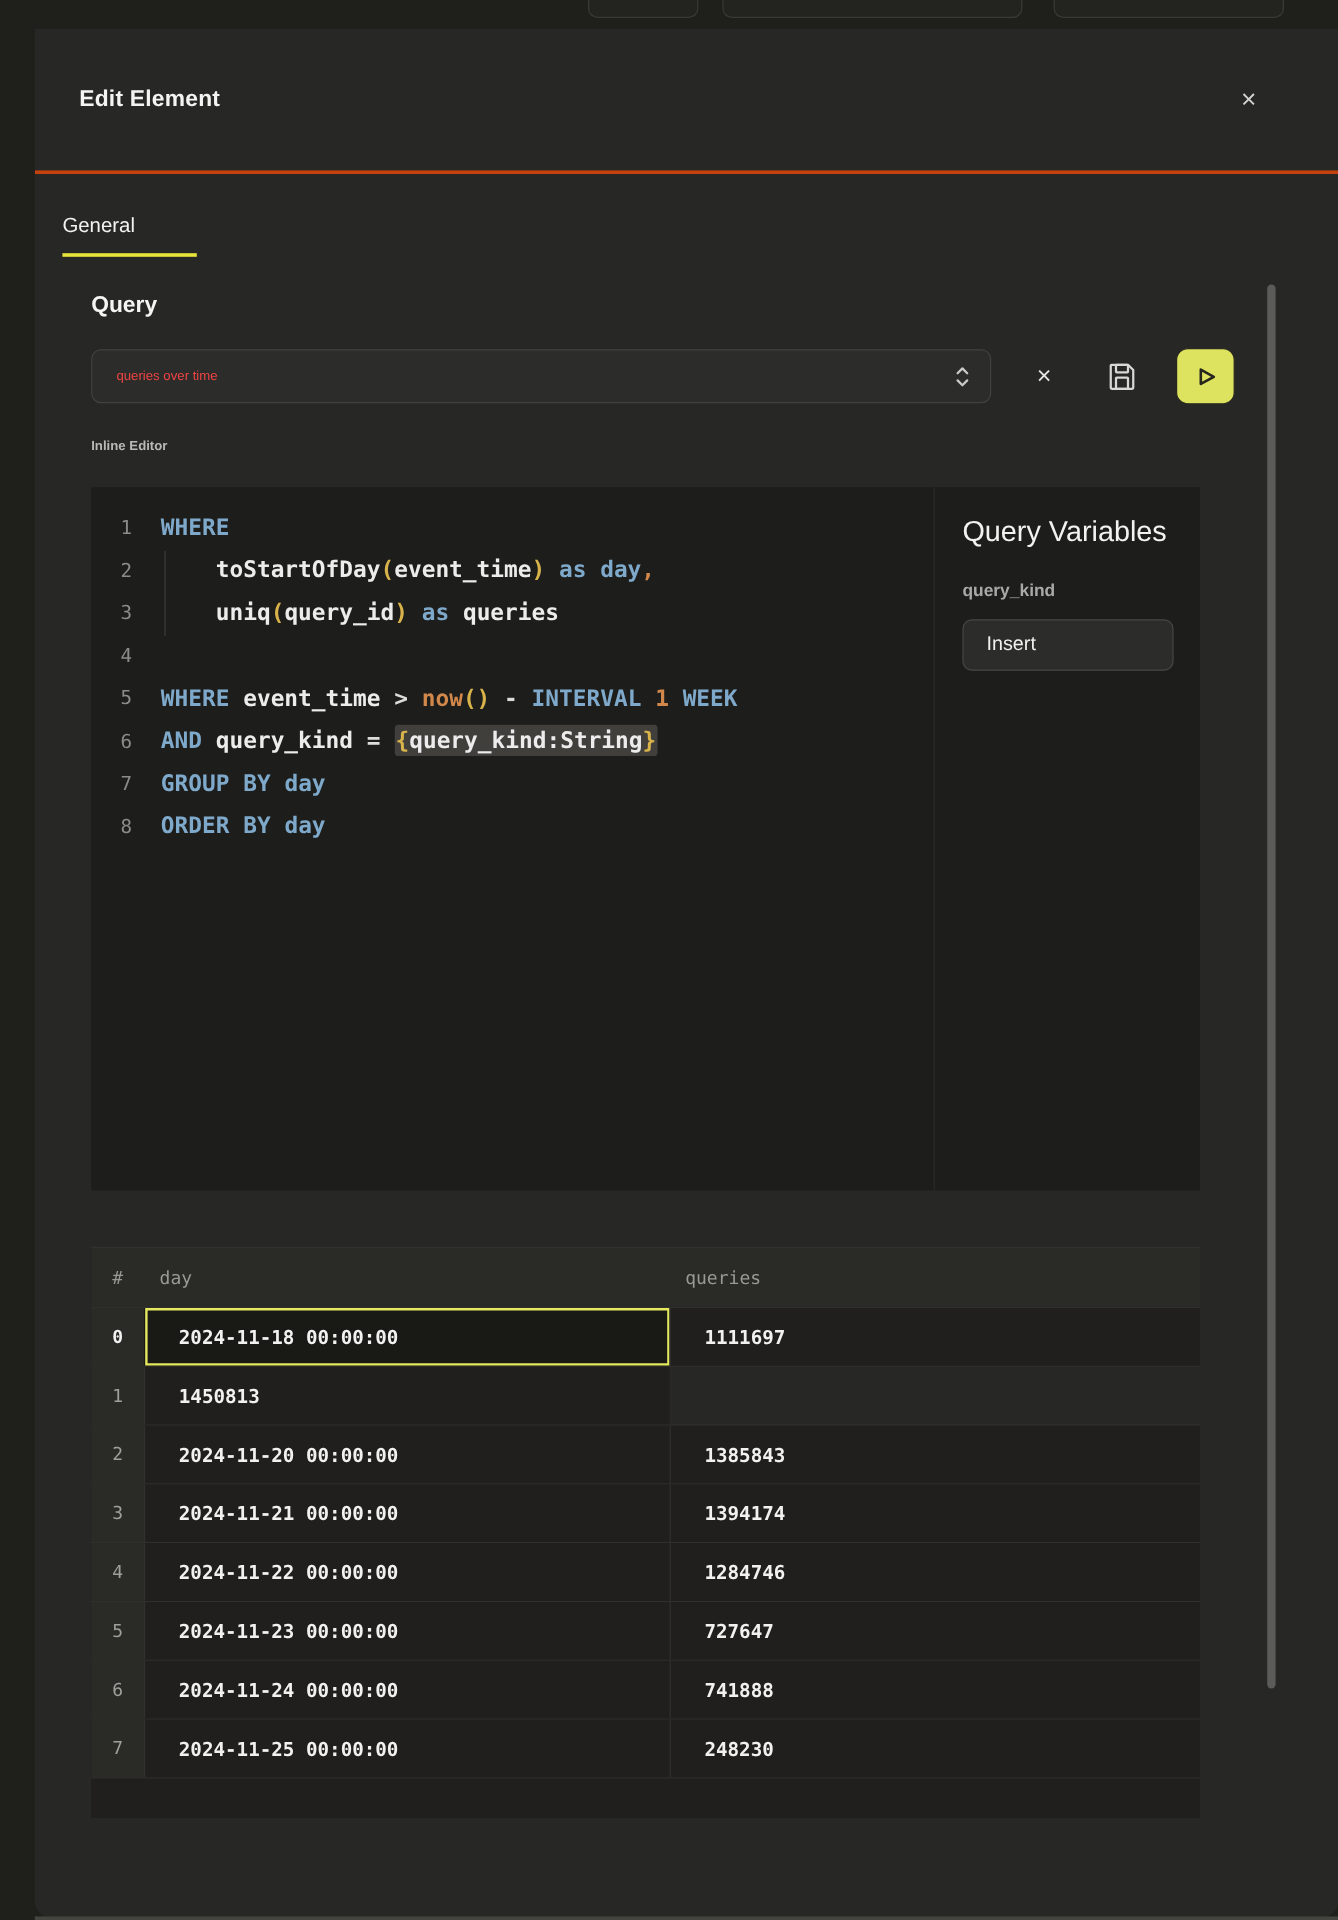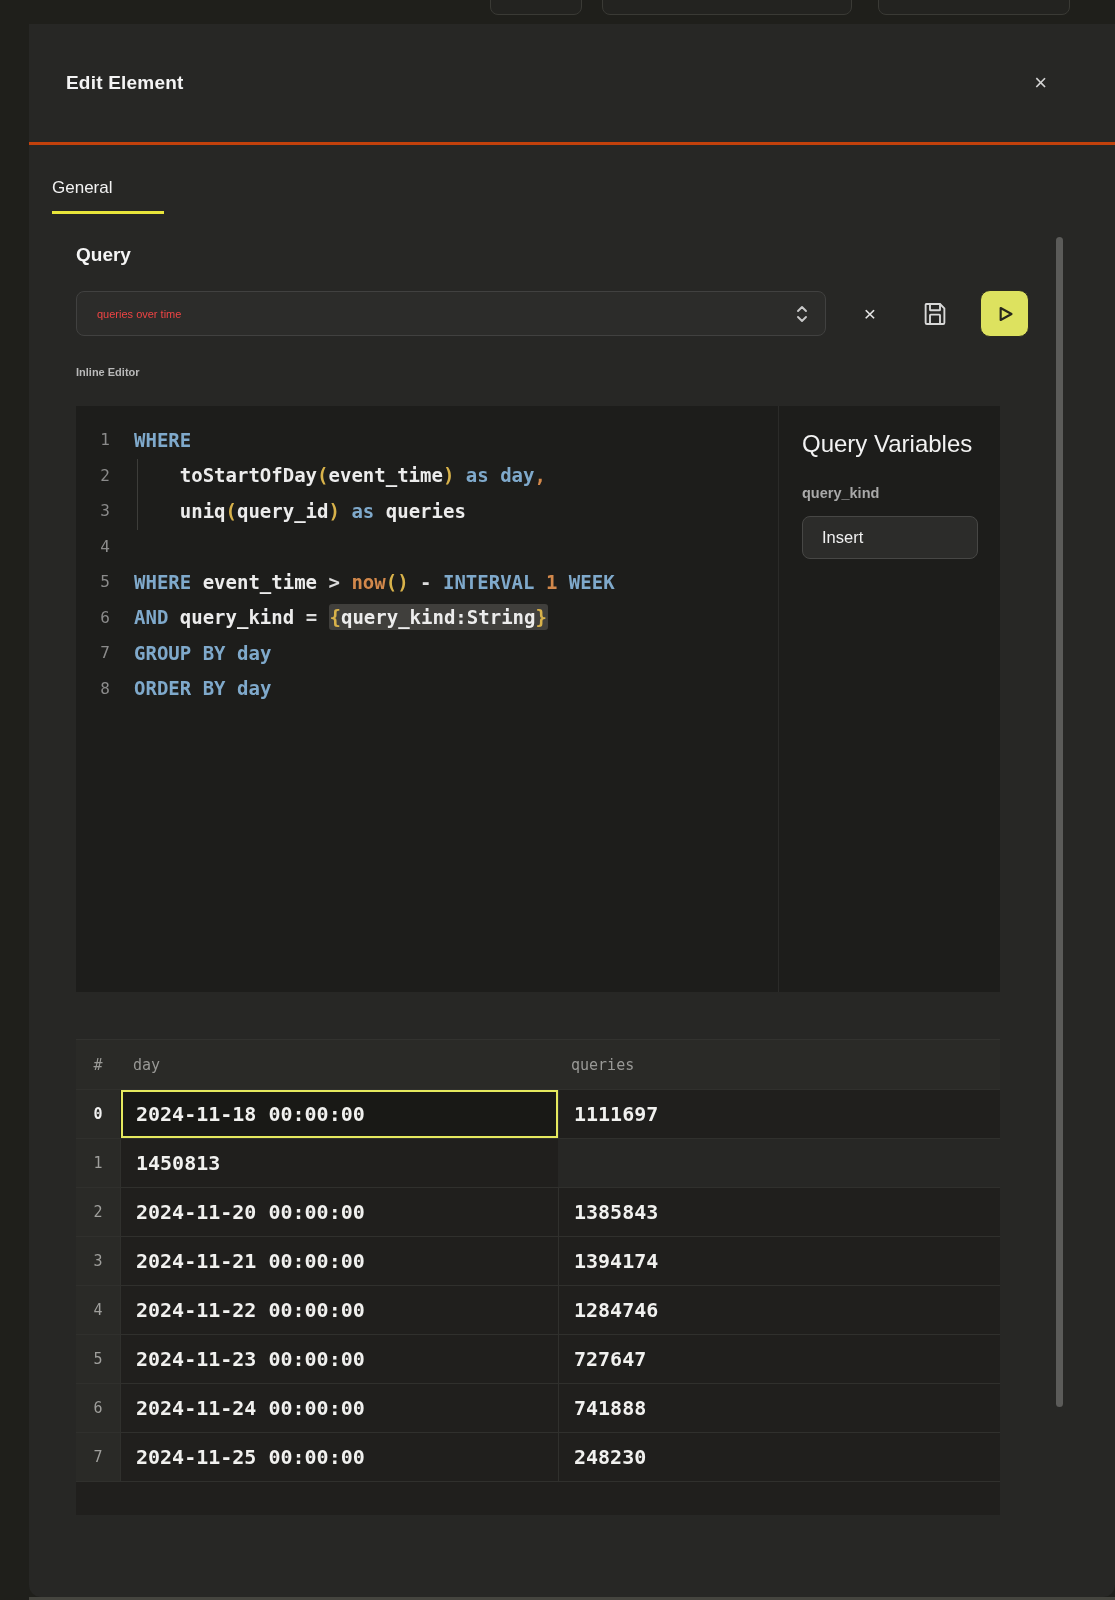--- a/index.html
+++ b/index.html
@@ -79,21 +79,21 @@
 
   .results { margin-top:47px; width:924px; font-family:"DejaVu Sans Mono", monospace; }
   .t-head, .t-row { display:grid; grid-template-columns:44px 438px 442px; }
   .t-head { height:50px; background:#2a2a27; border-top:1px solid #32322f; }
   .t-head > div { display:flex; align-items:center; color:#999996; font-size:15px; border-right:0; }
   .th-idx { justify-content:center; }
   .th-day, .th-q { padding-left:13px; }
   .t-row { height:49px; border-top:1px solid #30302d; }
   .cell-idx { background:#2a2a27; display:flex; align-items:center; justify-content:center; color:#9f9f9c; font-size:15px; }
   .t-row.sel .cell-idx { color:#f2f2f2; font-weight:700; }
-  .cell-day, .cell-q { background:#201f1d; display:flex; align-items:center; padding-left:15px; color:#f1f1ef; font-size:20px; font-weight:700; border-left:1px solid #30302d; }
+  .cell-day, .cell-q { background:#201f1d; display:flex; align-items:center; padding-left:28px; color:#f1f1ef; font-size:16px; font-weight:700; border-left:1px solid #30302d; }
   .cell-day.sel { background:#191916; box-shadow:inset 0 0 0 2px var(--sel-border); border-left-color:transparent; }
   .t-foot { height:34px; background:#201f1d; border-top:1px solid #30302d; }
 
   .scrollbar { position:absolute; right:52px; top:213px; width:7px; height:1170px; background:#5b5b59; border-radius:4px; cursor:grab; }
 </style>
 </head>
 <body>
 
 <div class="page" style="--accent: #dde25f; --tab-underline: #e8e53a; --sel-border: #e5e95e;">
 

